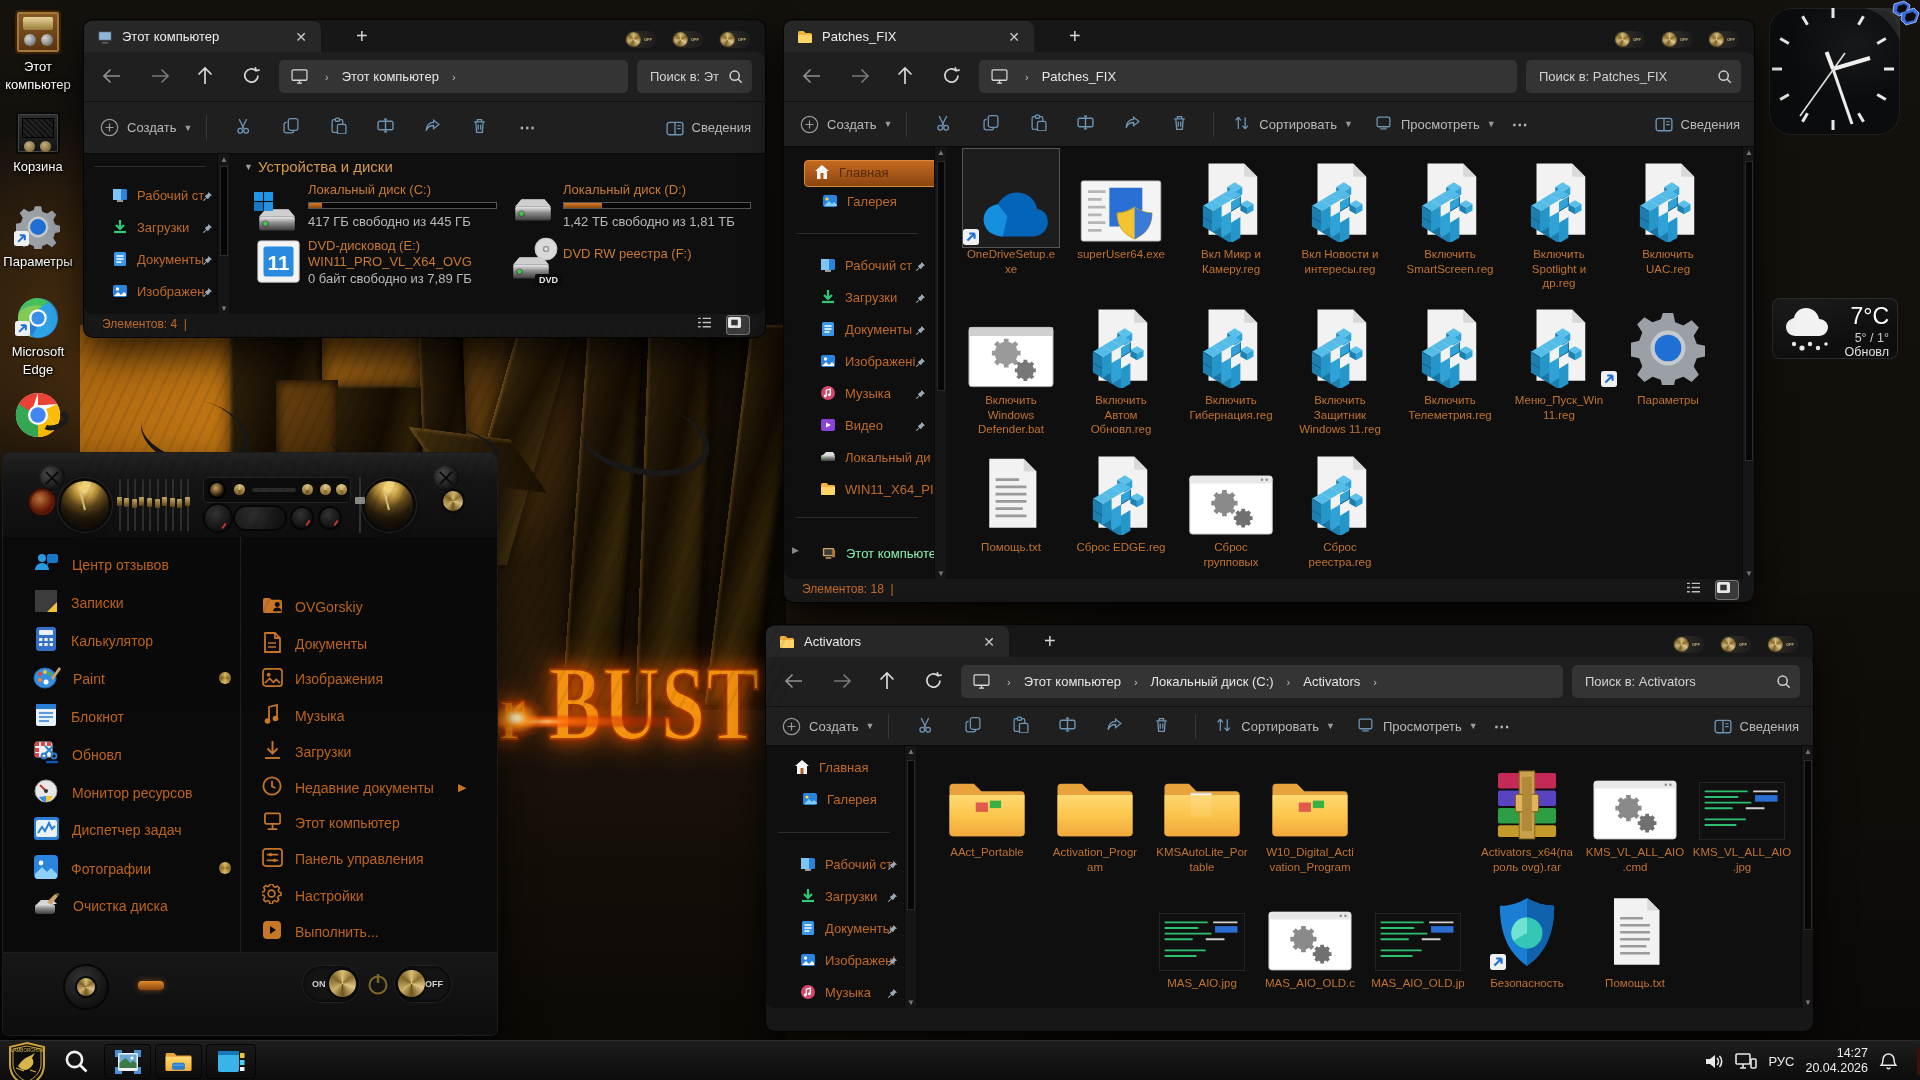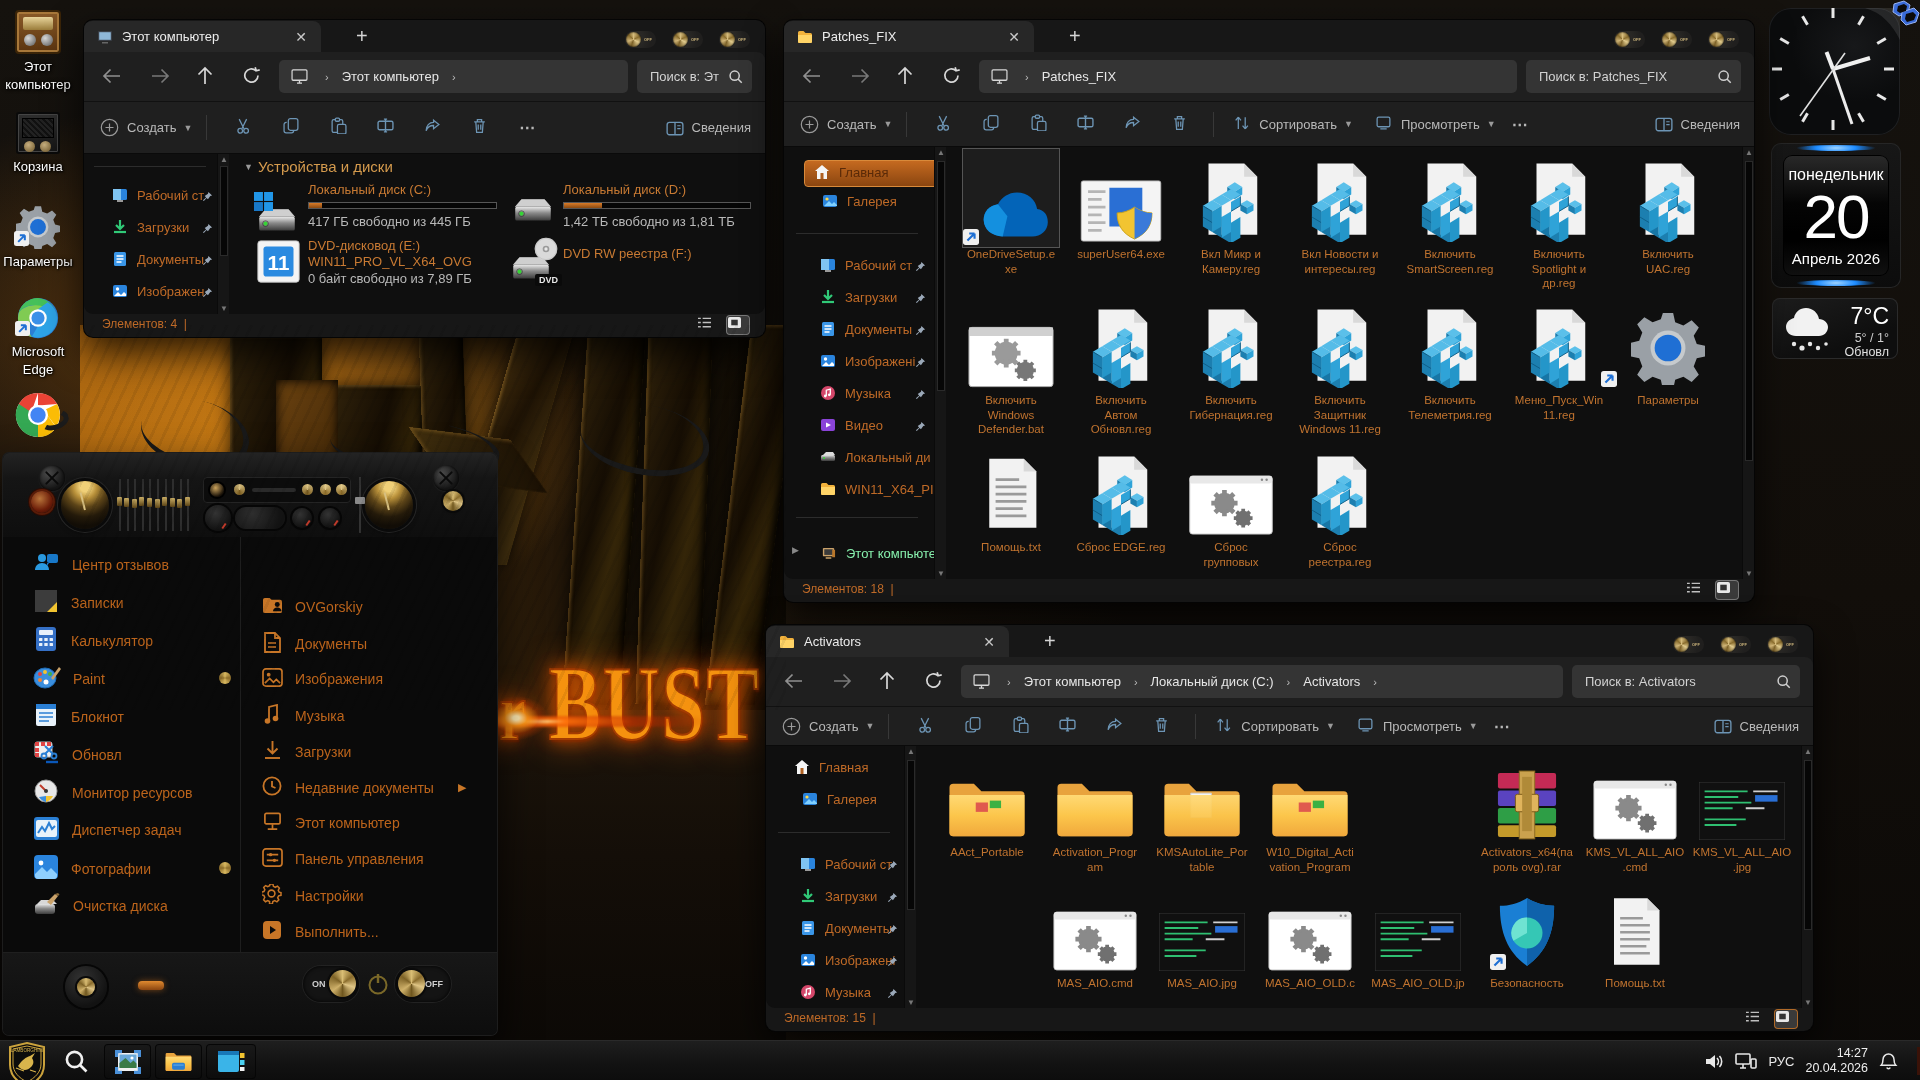--- a/index.html
+++ b/index.html
@@ -427,29 +427,20 @@
         <path d="M96 0h35v32c-8-16-18-27-35-32z" fill="rgba(255,255,255,.10)"></path>
       </svg></div>
     <div class="abs" style="left:1888px;top:0px;width:32px;height:30px"><svg width="32" height="30" viewBox="0 0 32 30">
         <g fill="#3a6bd8" stroke="#9ab4f0" stroke-width="1">
           <path d="M6 4l10-3 6 4-2 8-9 3-6-4z"></path>
           <path d="M14 12l12-4 5 5-3 9-10 3-5-5z"></path>
         </g>
         <path d="M10 6l6-2 3 2-1 5-6 2-3-2z" fill="#0b0a09"></path>
         <path d="M18 14l7-2 3 3-2 5-7 2-2-3z" fill="#0b0a09"></path>
       </svg></div>
-    <div class="abs" id="calw">
-      <div id="calscr">
-        <div style="font-size:16px;margin-top:11px">понедельник</div>
-        <div style="font-size:62px;line-height:62px;margin-top:2px;letter-spacing:-2px">20</div>
-        <div style="font-size:15px;margin-top:2px">Апрель 2026</div>
-      </div>
-      <div class="blueglow" style="top:2px"></div>
-      <div class="blueglow" style="bottom:2px"></div>
-    </div>
     <div class="abs" id="weatherw">
       <svg class="abs" style="left:10px;top:6px" width="52" height="50" viewBox="0 0 52 50">
         <path d="M14 32c-6 0-10-4-10-9 0-5 4-8 8-9 1-6 6-10 12-10 7 0 12 5 13 11 5 0 9 4 9 8 0 5-4 9-9 9z" fill="#f2f2f2"></path>
         <g fill="#e8e8e8">
           <circle cx="12" cy="40" r="2.2"></circle>
           <circle cx="20" cy="44" r="2.6"></circle>
           <circle cx="28" cy="40" r="2.2"></circle>
           <circle cx="36" cy="44" r="2.2"></circle>
           <circle cx="44" cy="40" r="1.8"></circle>
         </g>
@@ -1165,25 +1156,20 @@
           <div class="cell" style="left:664px;top:12px;width:106px"><div class="ic" style="height:82px">
               <svg width="84" height="60">
                 <use href="#gearwin"></use>
               </svg>
             </div>KMS_VL_ALL_AIO<br>.cmd</div>
           <div class="cell" style="left:771px;top:12px;width:106px"><div class="ic" style="height:82px">
               <svg width="86" height="58">
                 <use href="#thumbdark"></use>
               </svg>
             </div>KMS_VL_ALL_AIO<br>.jpg</div>
-          <div class="cell" style="left:124px;top:143px;width:106px"><div class="ic" style="height:82px">
-              <svg width="84" height="60">
-                <use href="#gearwin"></use>
-              </svg>
-            </div>MAS_AIO.cmd</div>
           <div class="cell" style="left:231px;top:143px;width:106px"><div class="ic" style="height:82px">
               <svg width="86" height="58">
                 <use href="#thumbdark"></use>
               </svg>
             </div>MAS_AIO.jpg</div>
           <div class="cell" style="left:447px;top:143px;width:106px"><div class="ic" style="height:82px">
               <svg width="86" height="58">
                 <use href="#thumbdark"></use>
               </svg>
             </div>MAS_AIO_OLD.jp</div>
@@ -1203,32 +1189,20 @@
               <svg width="56" height="74">
                 <use href="#txtfile"></use>
               </svg>
             </div>Помощь.txt</div>
         </div>
         <div class="vsb" style="right:0;top:0;bottom:0">
           <div class="th" style="top:14px;height:170px"></div>
           <div class="abs" style="left:2px;top:1px;color:#777;font-size:8px">▲</div>
           <div class="abs" style="left:2px;bottom:1px;color:#777;font-size:8px">▼</div>
         </div>
-      </div>
-      <div class="wstatus">
-        <span class="cnt">Элементов: 15&nbsp; |</span>
-        <div class="vb" style="right:46px"><svg width="15" height="13" viewBox="0 0 16 14">
-            <g stroke="#c0c0c0" stroke-width="1.5">
-              <path d="M1 2.5h3M6 2.5h9M1 7h3M6 7h9M1 11.5h3M6 11.5h9"></path>
-            </g>
-          </svg></div>
-        <div class="vb" style="right:16px;background:#3a3a3a;box-shadow:0 0 0 1px #b06a28"><svg width="15" height="13" viewBox="0 0 16 14">
-            <rect x="1" y="1" width="14" height="12" rx="2" fill="#e8e8e8"></rect>
-            <rect x="4.5" y="4" width="7" height="6" fill="#333"></rect>
-          </svg></div>
       </div>
     </div>
     <div class="abs" id="menu">
       <div id="mhead">
         <div class="screw" style="left:36px;top:12px"></div>
         <div class="screw" style="right:38px;top:12px"></div>
         <div class="abs" style="left:28px;top:38px;width:22px;height:22px;border-radius:50%;background:radial-gradient(circle at 40% 35%,#b8743a,#6b1c08 60%,#2a0a04);box-shadow:0 0 0 2px #5a1c08,0 0 0 3px #2a0c04"></div>
         <div class="vu" style="left:58px;top:28px;width:48px;height:48px"></div>
         <div class="vu" style="left:362px;top:28px;width:48px;height:48px"></div>
         <div class="abs" style="left:116px;top:26px;width:1.5px;height:52px;background:#2e2e2e"></div>

